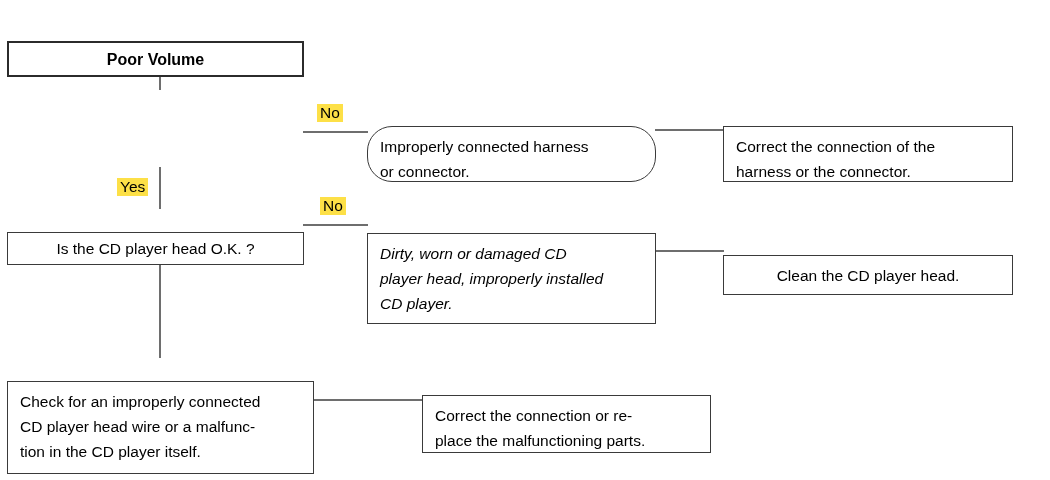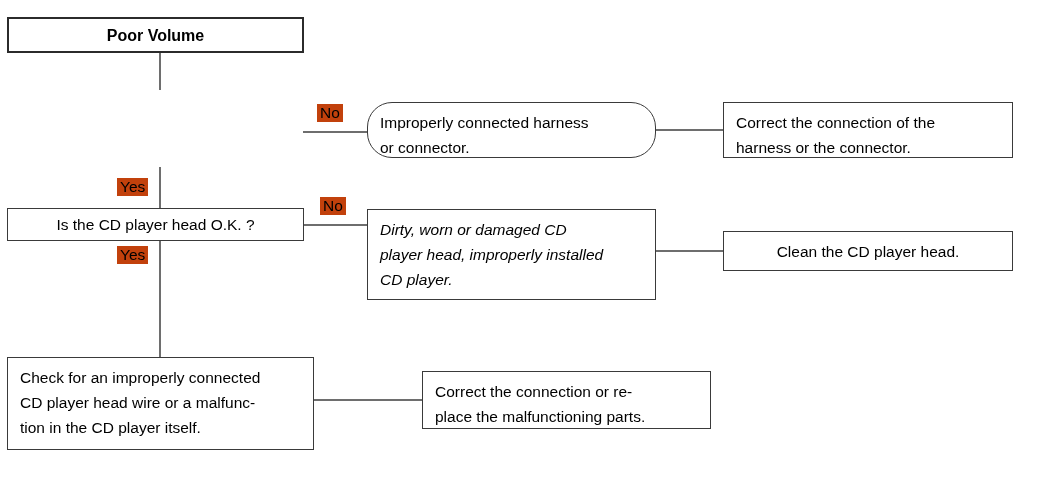--- a/index.html
+++ b/index.html
@@ -17,20 +17,21 @@
   }
   .box {
     position: absolute;
     box-sizing: border-box;
     background: #ffffff;
     border: 2px solid #2b2b2b;
     color: #000000;
     font-size: 15.5px;
     line-height: 25px;
     z-index: 3;
+    margin-top: 24px;
   }
   .box .txt {
     display: block;
     white-space: pre-line;
   }
   .box.pad {
     padding: 7px 10px 6px 12px;
   }
   .box.center {
     display: flex;
@@ -50,21 +51,21 @@
     position: absolute;
     background: #6e6e6e;
     z-index: 1;
   }
   .line.h { height: 2px; }
   .line.v { width: 2px; }
   .edge-label {
     position: absolute;
     font-size: 15.5px;
     color: #000000;
-    background: #c2410c;
+    background: #fde047;
     padding: 0 3px;
     z-index: 2;
     white-space: nowrap;
   }
 </style>
 </head>
 <body>
 
 <div id="canvas">
 

